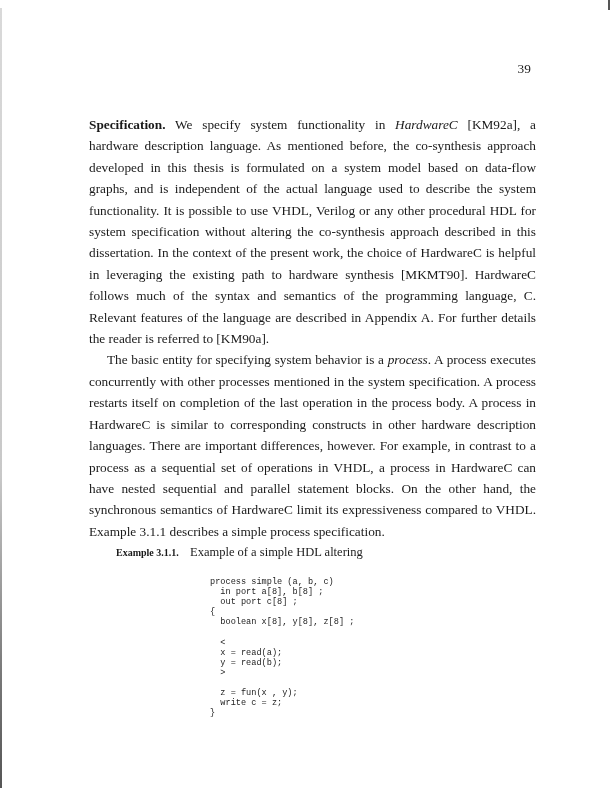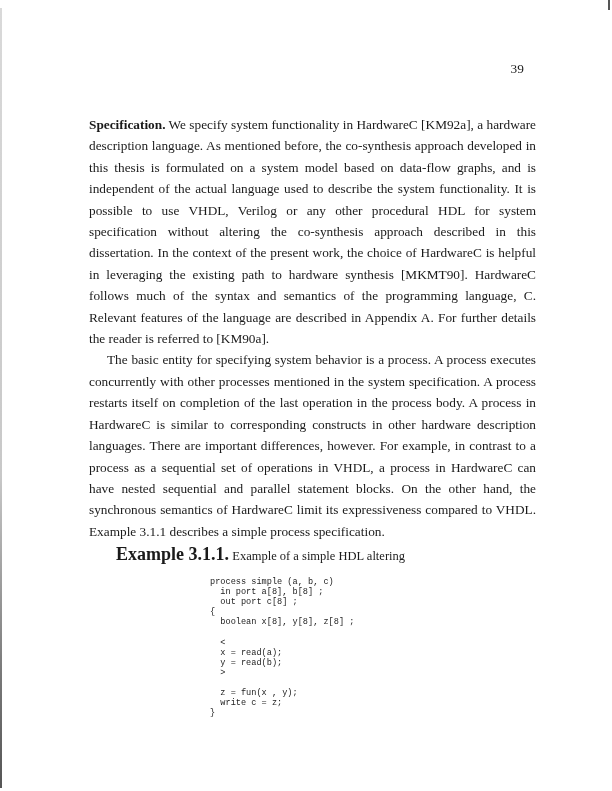--- a/index.html
+++ b/index.html
@@ -12,34 +12,34 @@
     position: absolute; left: 0; top: 8px; width: 2px; height: 780px;
     background: linear-gradient(#d9d9d9, #c8c8c8 60%, #7a7a7a 85%, #555 100%);
   }
   .scan-edge-right {
     position: absolute; right: 2px; top: 0; width: 2px; height: 10px; background: #555;
   }
   .running-head {
     position: absolute; left: 89px; top: 61px; width: 447px;
     font-size: 13.3px; font-style: italic; letter-spacing: 0.1px;
   }
-  .running-head .num { position: absolute; right: 12px; top: 0; font-style: normal; margin-left: 36px; }
+  .running-head .num { position: absolute; right: 5px; top: 0; font-style: normal; margin-left: 36px; }
   .body {
     position: absolute; left: 89px; top: 114px; width: 447px;
     font-size: 13.3px; line-height: 21.4px; text-align: justify;
   }
   .body p { margin: 0; }
   .p1 { margin-bottom: 14px !important; }
   .indent { text-indent: 18px; }
   .lead-bold { font-weight: bold; }
-  .ital { }
+  .ital { font-style: italic; }
   .example-caption {
     position: absolute; left: 116px; top: 544px; font-size: 13px;
   }
-  .example-caption .label { font-weight: bold; font-size: 18px; margin-right: 0; }
+  .example-caption .label { font-weight: bold; font-size: 10px; margin-right: 8px; }
   .example-caption .title { font-size: 12.5px; }
   .code {
     position: absolute; left: 210px; top: 577px;
     font-family: "Liberation Mono", "DejaVu Sans Mono", monospace;
     font-size: 8.6px; line-height: 10.1px; white-space: pre; color: #222;
   }
 </style>
 </head>
 <body>
 

